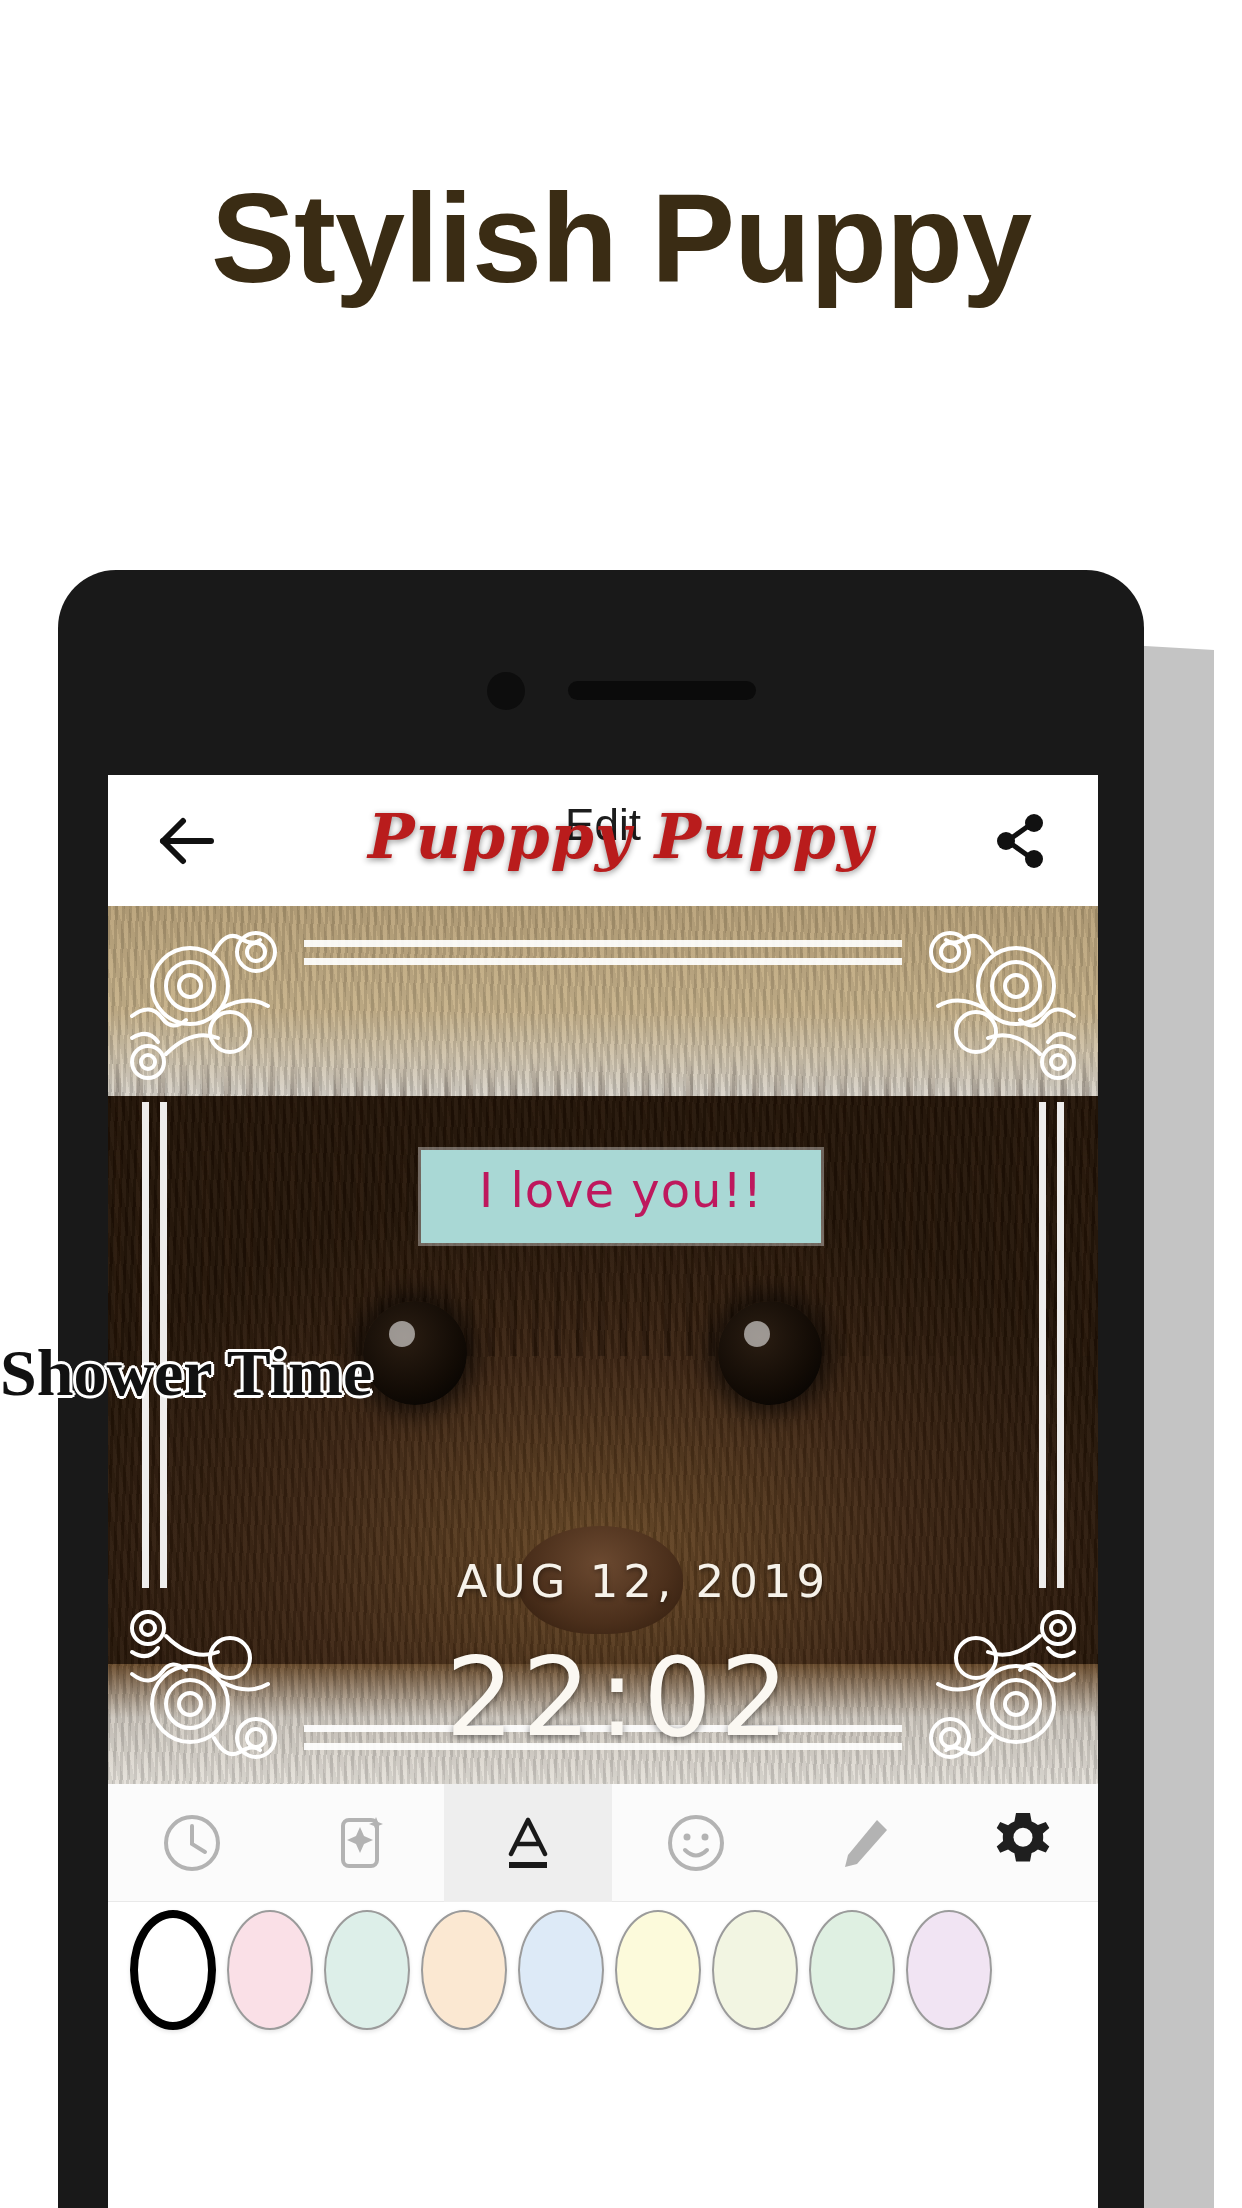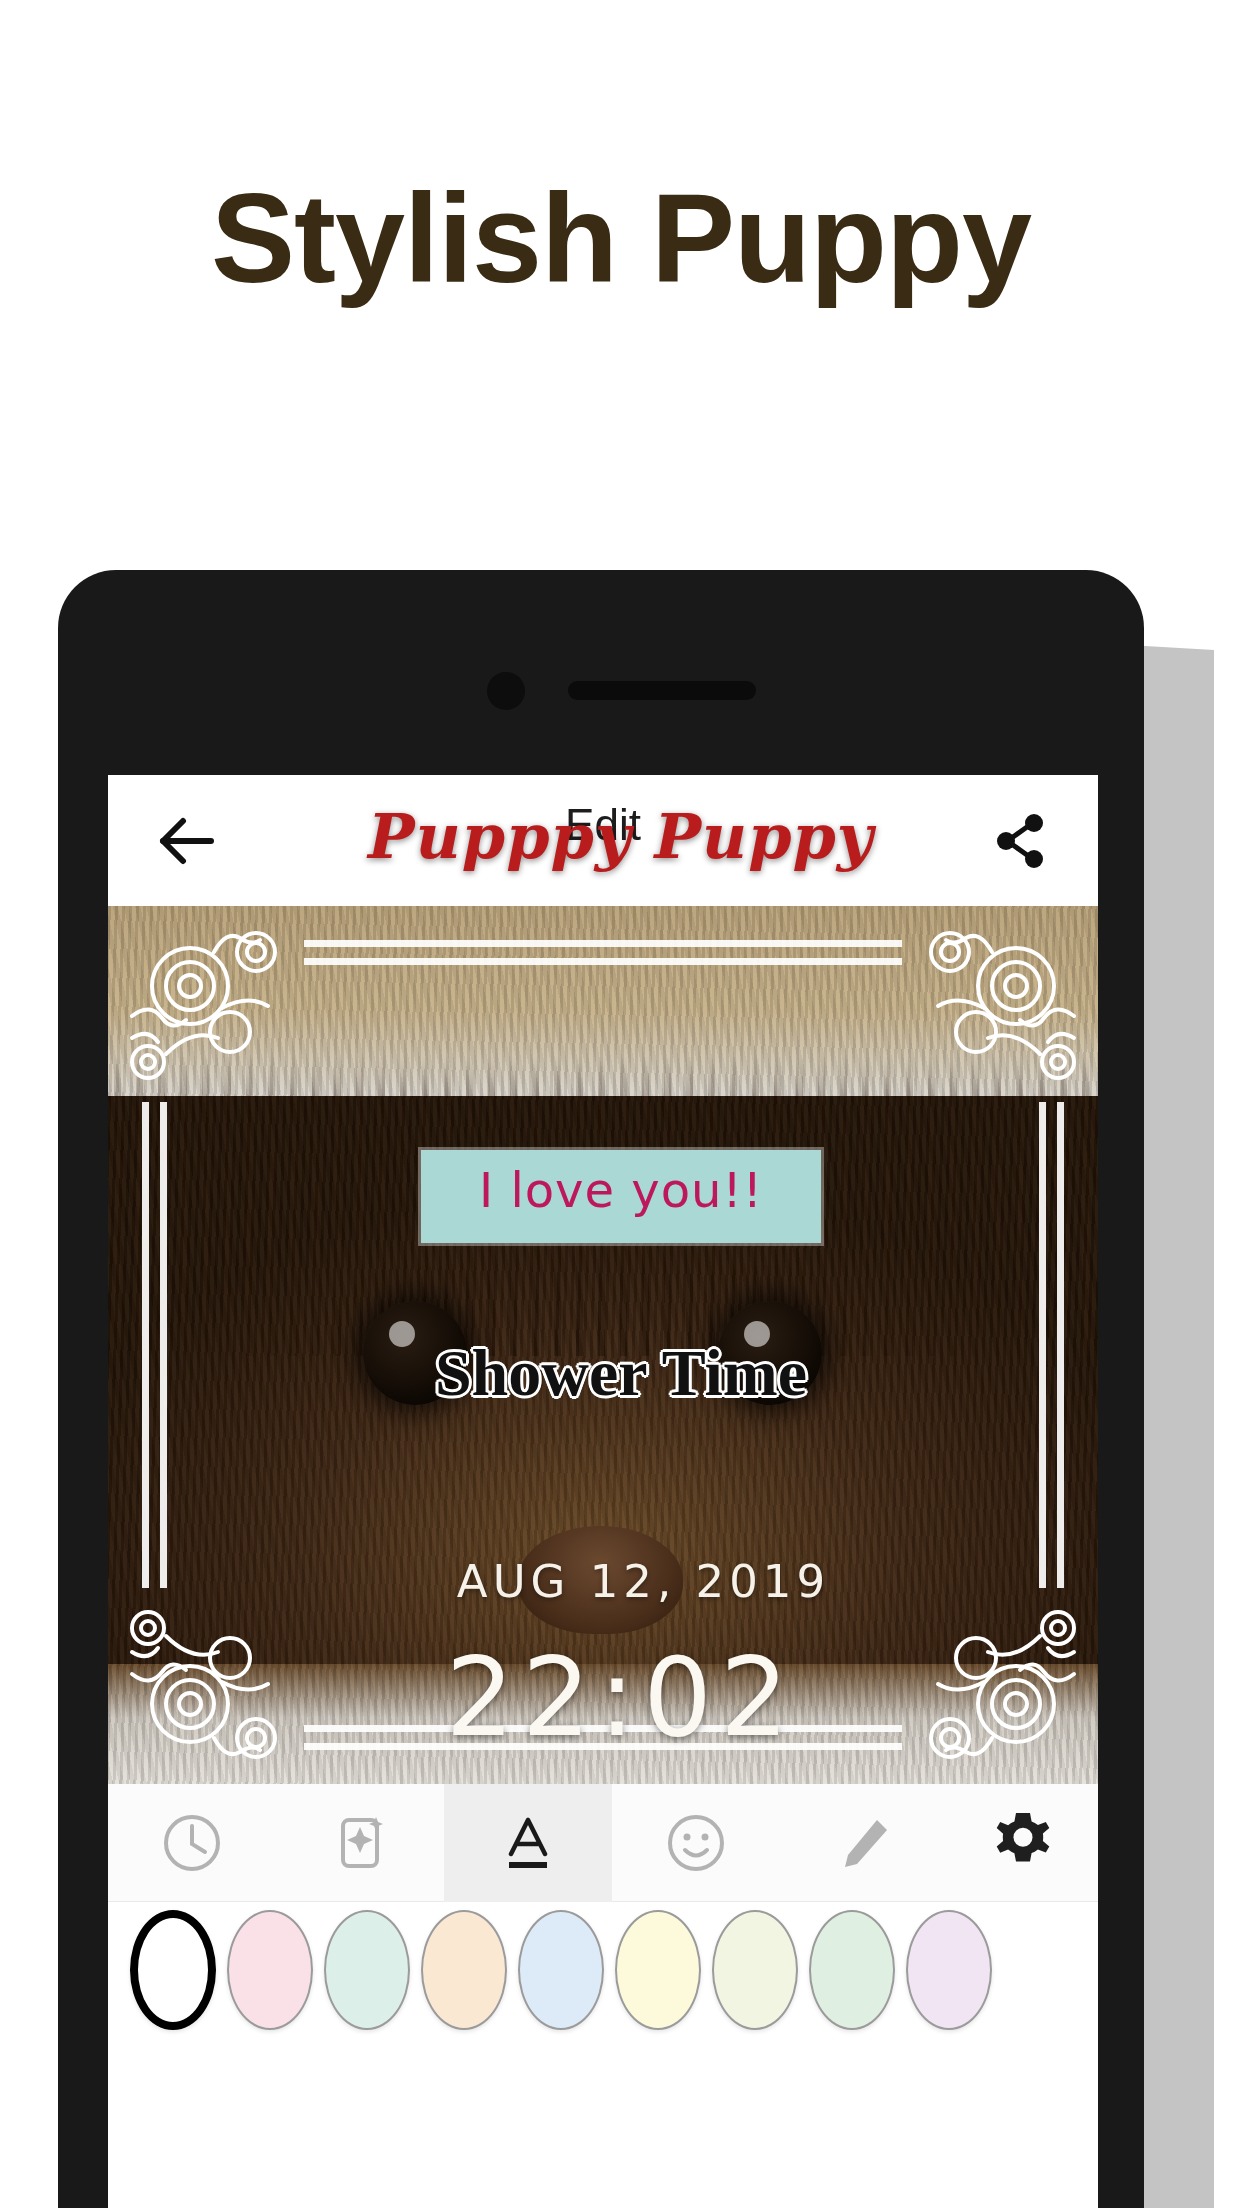--- a/index.html
+++ b/index.html
@@ -152,21 +152,21 @@
     padding:14px 40px 26px;
     min-width:400px; text-align:center;
     box-shadow:0 0 0 3px rgba(255,255,255,.35);
   }
   .ov-box .txt {
     font-family:"DejaVu Sans", sans-serif;
     font-size:48px; color:#be185d; font-weight:400;
     letter-spacing:1px; line-height:1.1;
   }
   .ov-serif {
-    left:0; width:100%; top:1335px; text-align:center;
+    left:0; width:100%; top:1335px; 
     font-family:"Liberation Serif", serif;
     font-weight:700; font-size:66px;
     color:#111111;
     text-shadow:
       -2px -2px 0 #fff, 2px -2px 0 #fff, -2px 2px 0 #fff, 2px 2px 0 #fff,
       -3px 0 0 #fff, 3px 0 0 #fff, 0 -3px 0 #fff, 0 3px 0 #fff;
   }
   .ov-date {
     left:0; width:100%; top:1555px; text-align:center;
     font-family:"DejaVu Sans", sans-serif;

